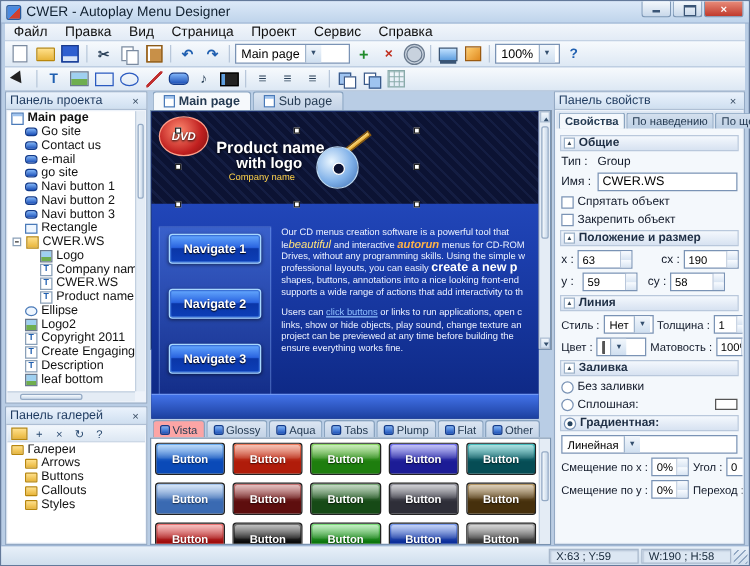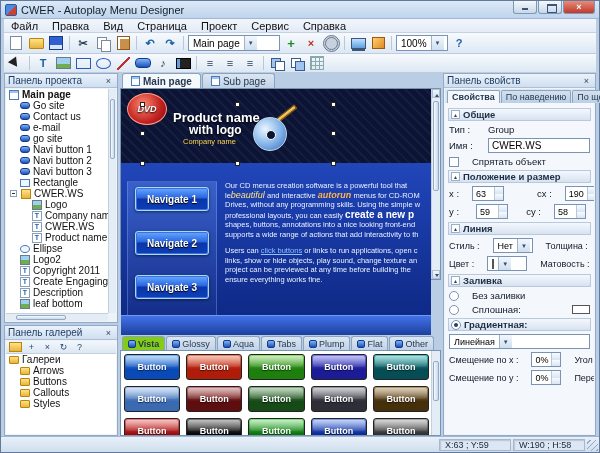--- a/index.html
+++ b/index.html
@@ -157,21 +157,21 @@
   .cvs .ar{position:absolute;left:0;right:0;height:9px;background:linear-gradient(#f2f7fc,#cfdff0);border:1px solid #aebfd4;}
   .cvs .ar.up{top:0;}.cvs .ar.dn{bottom:0;}
   .cvs .ar::after{content:"";position:absolute;left:2px;border:2px solid transparent;}
   .cvs .ar.up::after{top:2px;border-bottom:3px solid #35506e;}
   .cvs .ar.dn::after{top:3px;border-top:3px solid #35506e;}
 
   
   .gtabs{position:absolute;left:116px;top:263px;width:321px;height:14px;display:flex;align-items:flex-end;gap:1px;padding-left:2px;}
   .gtab{display:flex;align-items:center;gap:2px;height:14px;padding:0 5px;font-size:9px;color:#243a52;cursor:pointer;
     border:1px solid #8aa4c0;border-bottom:none;border-radius:3px 3px 0 0;background:linear-gradient(#dce6f2,#c2d2e6);}
-  .gtab.act{background:#84cc16;font-weight:bold;}
+  .gtab.act{background:#fca5a5;font-weight:normal;}
   .gtico{width:8px;height:8px;border-radius:2px;background:linear-gradient(#7fb4f8,#1c50b8);border:1px solid #123a8a;}
   .ggrid{position:absolute;left:116px;top:277px;width:321px;bottom:0;background:#fff;border:1px solid #7a93b0;overflow:hidden;}
   .ggi{position:absolute;left:3px;top:3px;right:11px;bottom:0;display:grid;grid-template-columns:repeat(5,1fr);grid-auto-rows:26px;gap:6px;overflow:hidden;}
   .gbtn{border-radius:3px;border:1px solid #222;position:relative;display:flex;align-items:center;justify-content:center;
     color:#fff;font-size:9px;font-weight:bold;text-shadow:0 1px 1px rgba(0,0,0,.6);cursor:pointer;overflow:hidden;}
   .gbtn::after{content:"";position:absolute;left:1px;right:1px;top:1px;height:45%;border-radius:2px;
     background:linear-gradient(rgba(255,255,255,.55),rgba(255,255,255,.08));}
   .gbtn span{position:relative;z-index:1;}
   .gvs{position:absolute;right:0;top:0;width:9px;bottom:0;background:#e4ecf5;border-left:1px solid #c2d0e0;}
   .gvs .thumb{position:absolute;top:10px;height:40px;left:1px;right:1px;background:linear-gradient(90deg,#f6fafd,#c8d8ea);border:1px solid #93a9c4;border-radius:2px;}
@@ -180,32 +180,32 @@
   .props{left:439px;top:0;right:0;bottom:0;}
   .prtabs{position:absolute;left:1px;right:1px;top:15px;height:14px;display:flex;align-items:flex-end;gap:1px;background:#dce6f2;padding-left:2px;}
   .prtab{height:13px;padding:0 4px;font-size:9px;line-height:13px;color:#243a52;cursor:pointer;white-space:nowrap;
     border:1px solid #8aa4c0;border-bottom:none;border-radius:2px 2px 0 0;background:linear-gradient(#d4e0ee,#bccfe4);}
   .prtab.act{background:#f4f8fc;font-weight:bold;}
   .pbody{position:absolute;left:1px;right:1px;top:29px;bottom:1px;background:#f4f8fc;padding:2px 3px;overflow:hidden;}
   .sect{display:flex;align-items:center;gap:3px;height:13px;margin-top:3px;
     background:linear-gradient(#f4f8fd,#d7e2f1);border:1px solid #b9c8dc;padding:0 2px;}
   .sect .sc{width:9px;height:9px;border:1px solid #9ab0c8;background:#fff;font-size:6px;line-height:8px;text-align:center;color:#345;cursor:pointer;}
   .sect .st{font-size:9.5px;font-weight:bold;color:#1e2e44;white-space:nowrap;}
-  .prow{display:flex;align-items:center;gap:13px;margin:3px 1px 0 1px;}
+  .prow{display:flex;align-items:center;gap:3px;margin:3px 1px 0 1px;}
   .plbl{font-size:9.5px;color:#101828;white-space:nowrap;}
   .pval{font-size:9.5px;color:#101828;}
   .pinput{height:15px;border:1px solid #7a93b5;background:#fff;font-size:10px;padding:0 3px;flex:1;min-width:0;}
   .spin{display:inline-flex;height:15px;border:1px solid #7a93b5;background:#fff;flex:none;}
   .spin .sv{flex:1;font-size:9px;padding:2px 2px 0 3px;overflow:hidden;white-space:nowrap;}
   .spin .sb{width:9px;display:flex;flex-direction:column;border-left:1px solid #b8c6da;}
   .spin .sb i{flex:1;position:relative;background:linear-gradient(#f8fbff,#d8e4f2);cursor:pointer;}
   .spin .sb i::after{content:"";position:absolute;left:2px;border:2px solid transparent;}
   .spin .su::after{top:1px;border-bottom:3px solid #35506e;}
   .spin .sd::after{top:2px;border-top:3px solid #35506e;}
-  .w44{width:32px;}.w40{width:40px;}.w30{width:30px;}.w28{width:28px;}
+  .w44{width:44px;}.w40{width:40px;}.w30{width:30px;}.w28{width:28px;}
   .combo.pc{height:15px;flex:none;}
   .combo.pc .cv{font-size:9px;}
   .cbx{width:10px;height:10px;border:1px solid #7a93b5;background:#fff;flex:none;cursor:pointer;}
   .rb{width:10px;height:10px;border:1px solid #7a93b5;border-radius:50%;background:#fff;flex:none;position:relative;cursor:pointer;}
   .rb.on::after{content:"";position:absolute;inset:2px;border-radius:50%;background:#26425e;}
   .swatch{width:18px;height:9px;background:#000;border:1px solid #555;}
   .sfill{flex:1;}
   .small .plbl{font-size:9px;}
 
   
@@ -586,20 +586,24 @@
           <span class="pval">Group</span>
         </div>
         <div class="prow">
           <span class="plbl" style="width:26px;">Имя :</span>
           <input class="pinput" value="CWER.WS" style="">
         </div>
         <div class="prow">
           <span class="cbx"></span>
           <span class="plbl">Спрятать объект</span>
         </div>
+        <div class="prow">
+          <span class="cbx"></span>
+          <span class="plbl">Закрепить объект</span>
+        </div>
 
         <div class="sect">
           <span class="sc">▴</span>
           <span class="st">Положение и размер</span>
         </div>
         <div class="prow">
           <span class="plbl" style="width:14px;">x :</span>
           <span class="spin w44">
               <span class="sv">63</span>
               <span class="sb">

